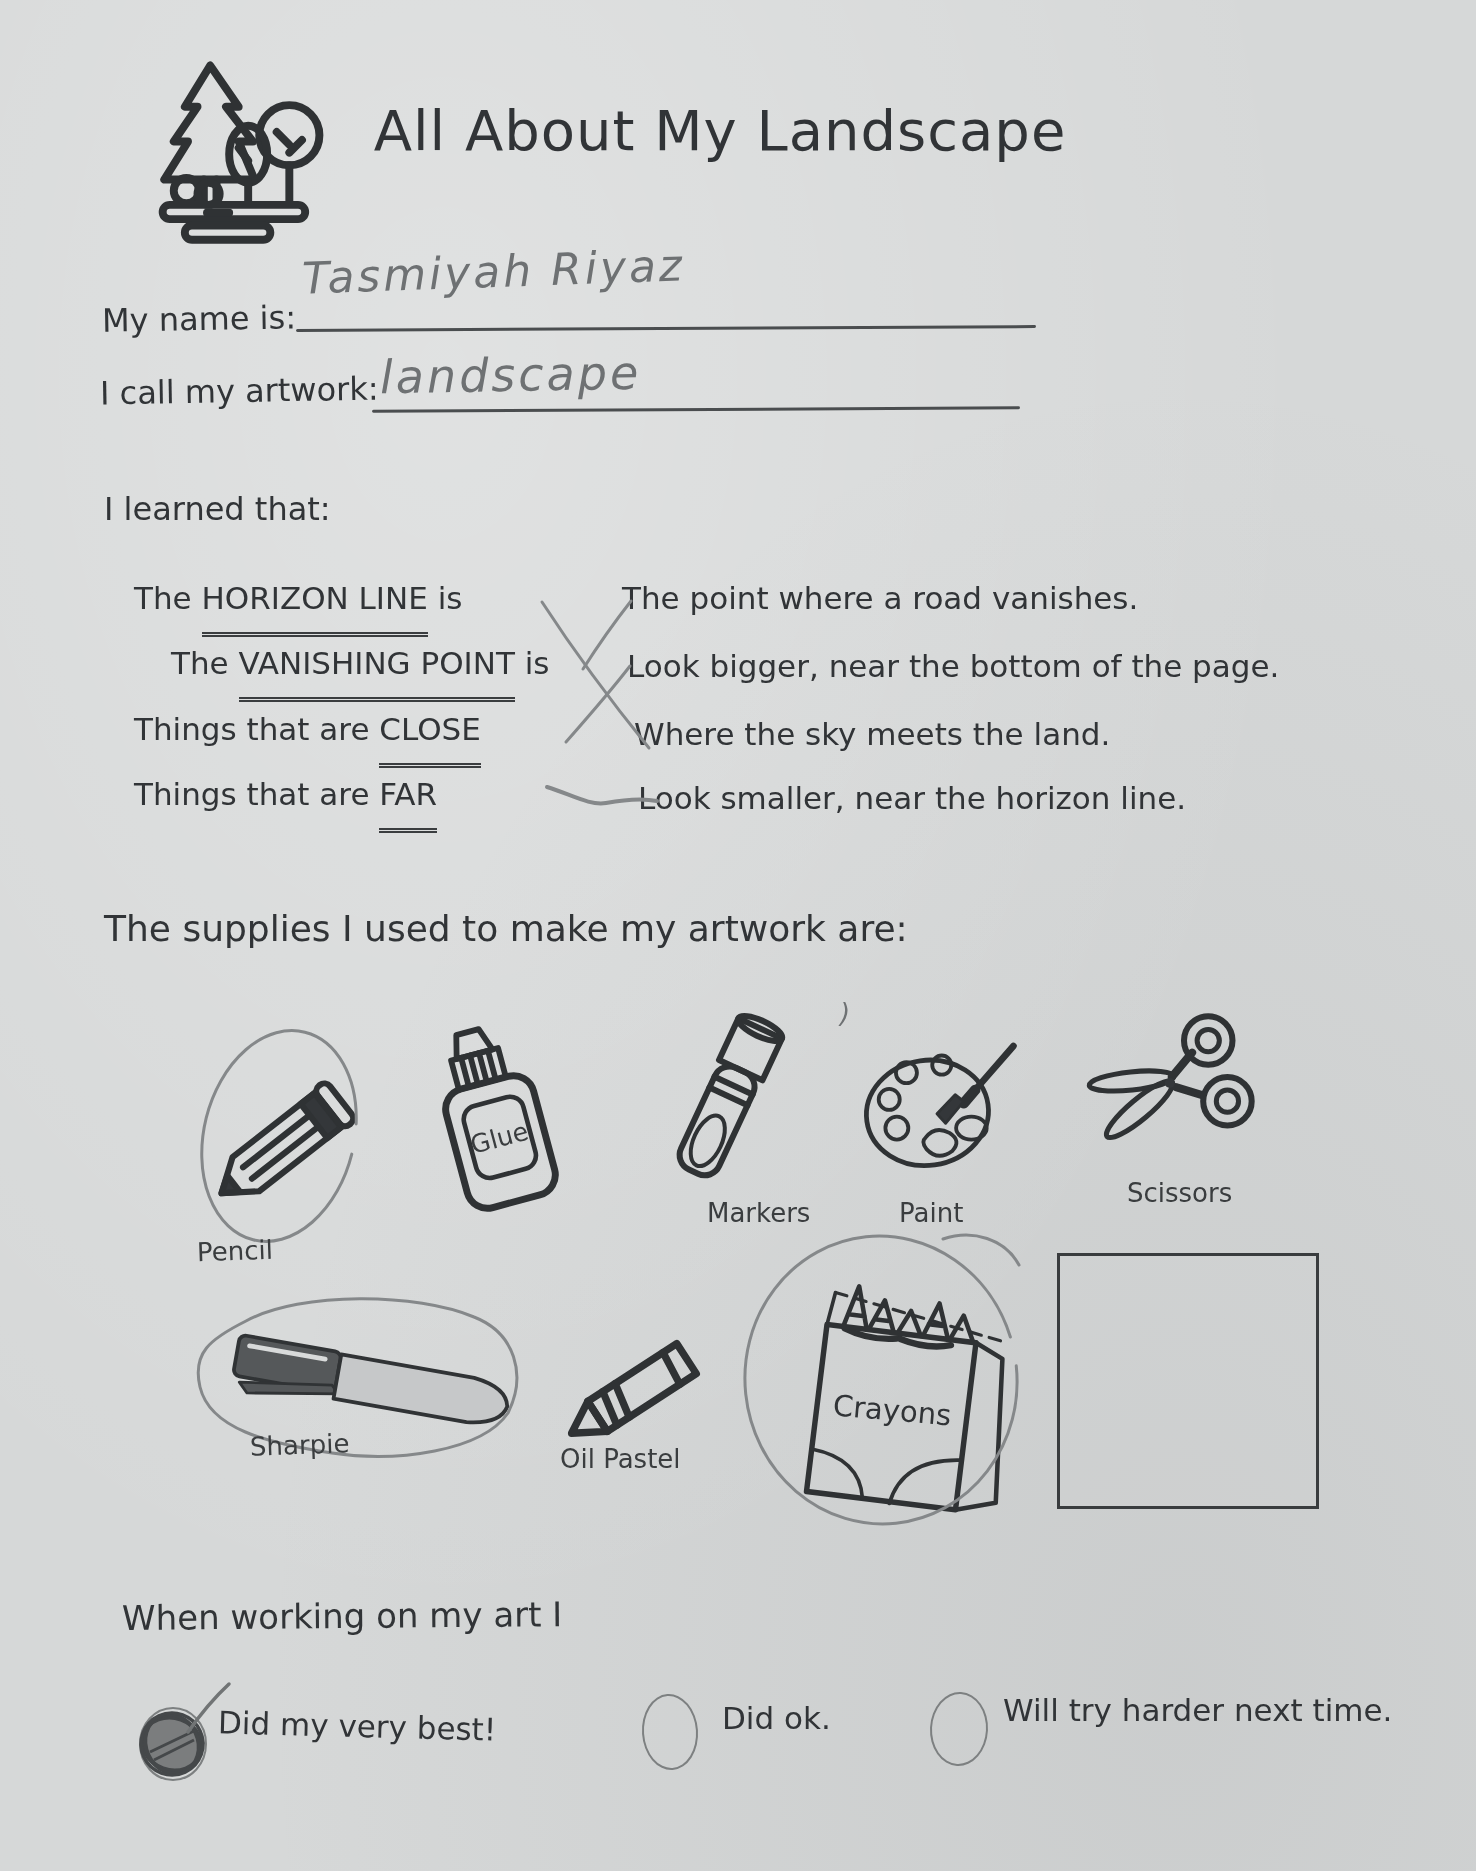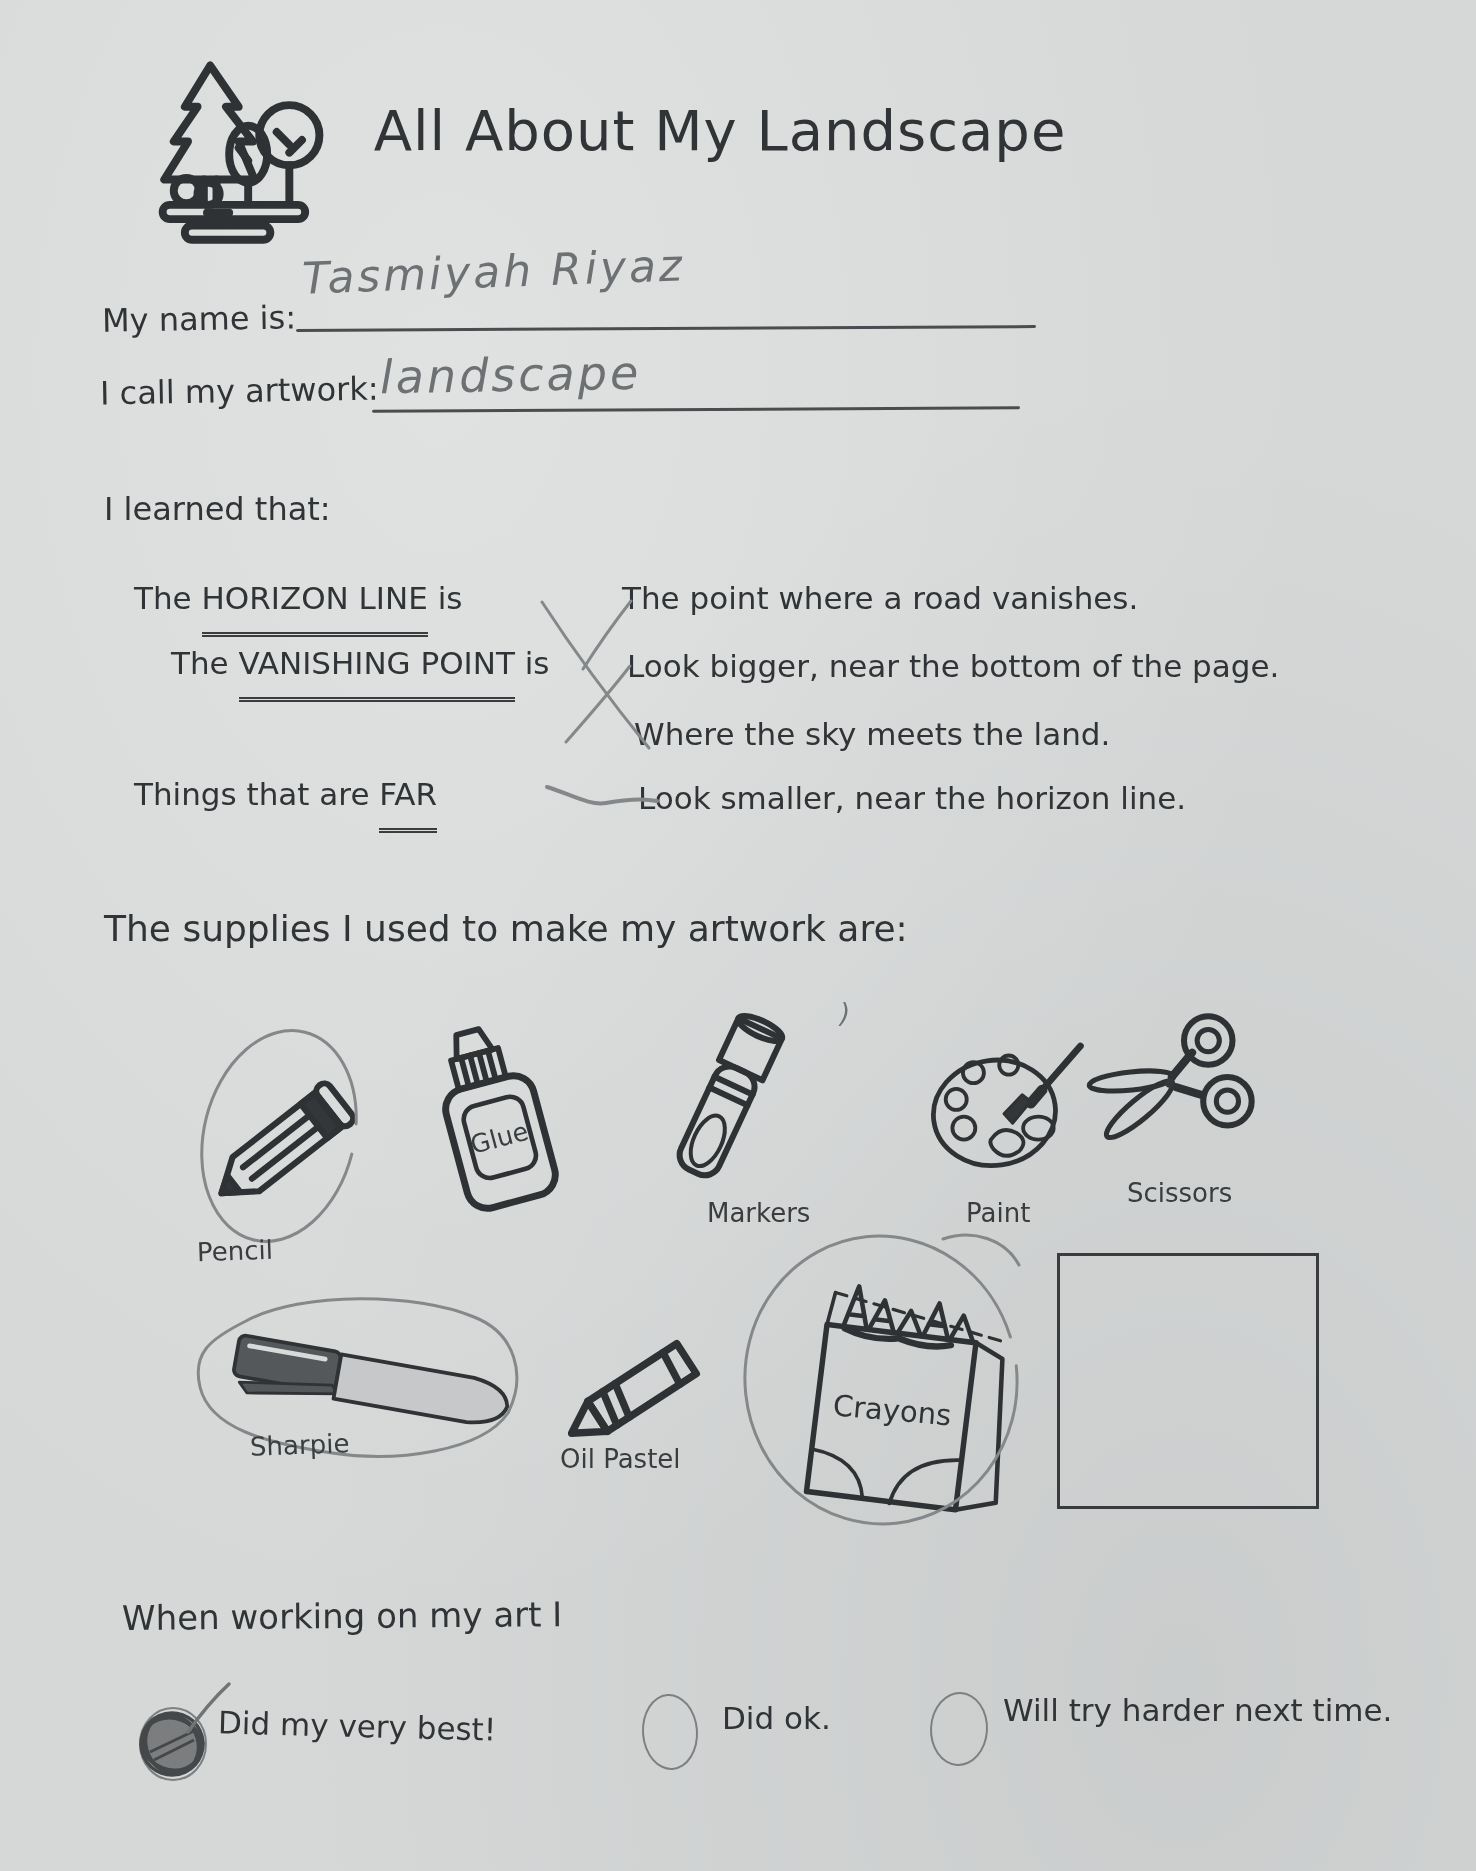--- a/index.html
+++ b/index.html
@@ -55,20 +55,21 @@
   <div class="abs underline-rule" style="left:372px;top:408px;width:648px;transform:rotate(-0.3deg);"></div>
 
   <div class="abs print" style="left:104px;top:490px;font-size:32px;">I learned that:</div>
 
   <div class="abs print" style="left:134px;top:580px;font-size:31px;"><span>The </span><span class="term">HORIZON LINE</span><span> is</span></div>
   <div class="abs print" style="left:622px;top:580px;font-size:31px;">The point where a road vanishes.</div>
 
   <div class="abs print" style="left:134px;top:645px;font-size:31px;margin-left:37px;"><span>The </span><span class="term">VANISHING POINT</span><span> is</span></div>
   <div class="abs print" style="left:627px;top:648px;font-size:31px;">Look bigger, near the bottom of the page.</div>
 
+  <div class="abs print" style="left:134px;top:711px;font-size:31px;"><span>Things that are </span><span class="term">CLOSE</span><span></span></div>
   <div class="abs print" style="left:634px;top:716px;font-size:31px;">Where the sky meets the land.</div>
 
   <div class="abs print" style="left:134px;top:776px;font-size:31px;"><span>Things that are </span><span class="term">FAR</span><span></span></div>
   <div class="abs print" style="left:638px;top:780px;font-size:31px;">Look smaller, near the horizon line.</div>
 
   <svg class="abs" style="left:0;top:0;pointer-events:none;" width="1476" height="1871" viewBox="0 0 1476 1871">
     <path class="pencil-line" stroke-width="3" d="M542,602 C570,645 610,700 649,748"></path>
     <path class="pencil-line" stroke-width="3" d="M631,601 C613,624 597,647 583,669"></path>
     <path class="pencil-line" stroke-width="3" d="M566,742 C588,717 610,692 630,666"></path>
     <path class="pencil-line" stroke-width="4" d="M547,787 C570,794 590,806 606,803 C622,800 642,798 657,801"></path>
@@ -113,21 +114,21 @@
         <rect x="66" y="14" width="48" height="46"></rect>
         <ellipse cx="90" cy="14" rx="24" ry="8"></ellipse>
         <rect x="69" y="60" width="42" height="112" rx="16"></rect>
         <path d="M69,77 H111 M69,89 H111"></path>
         <ellipse cx="90" cy="138" rx="14" ry="27" stroke-width="4"></ellipse>
       </g>
     </svg>
     <div class="abs supply-label" style="left:82px;top:193px;">Markers</div>
   </div>
 
-  <div class="abs" style="left:918px;top:1028px;width:180px;height:210px;">
+  <div class="abs" style="left:851px;top:1028px;width:180px;height:210px;">
     <svg class="abs" style="left:0;top:0;" width="172" height="162" viewBox="0 0 180 160">
       <g class="icon-stroke" stroke-width="5">
         <ellipse cx="80" cy="84" rx="64" ry="55" transform="rotate(-8 80 84)"></ellipse>
         <g stroke-width="4">
           <circle cx="58" cy="42" r="11"></circle>
           <circle cx="95" cy="34" r="10"></circle>
           <circle cx="40" cy="70" r="11"></circle>
           <circle cx="48" cy="100" r="12"></circle>
           <path d="M78,110 q10,-13 25,-5 q13,8 3,19 q-15,11 -27,-2 q-6,-8 -1,-12 Z"></path>
           <ellipse cx="126" cy="100" rx="16" ry="12"></ellipse>

